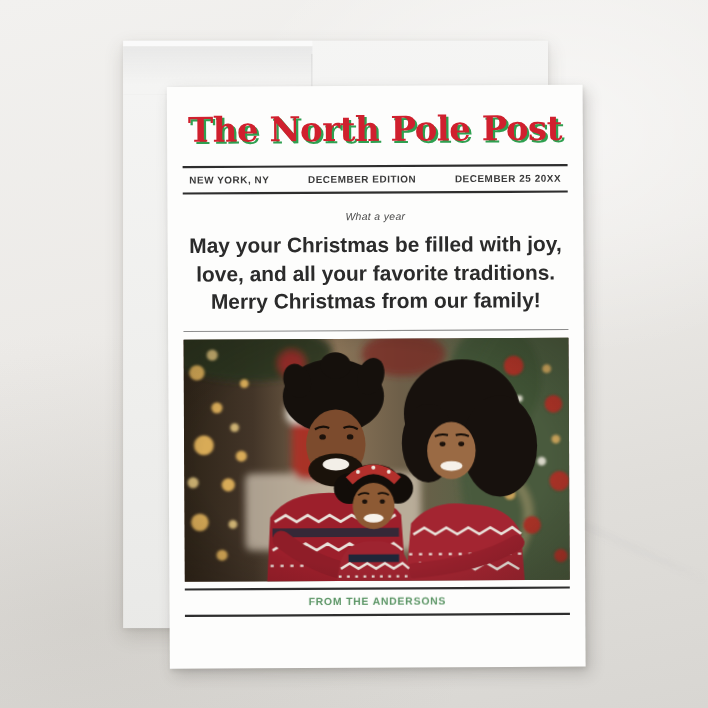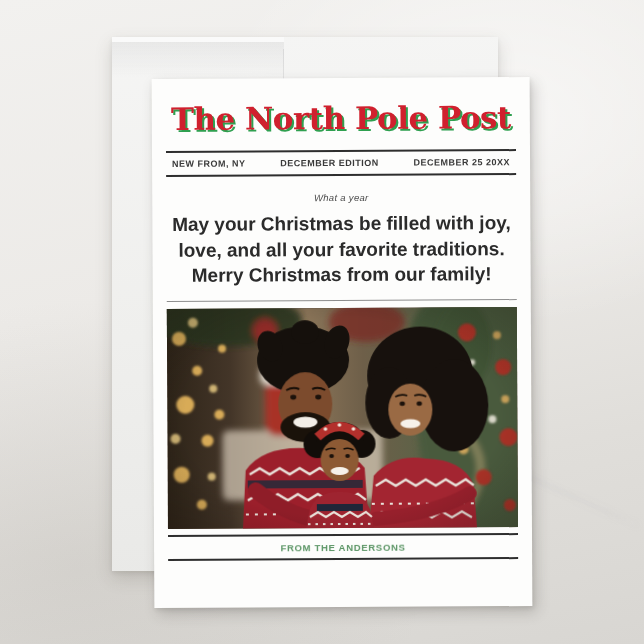--- a/index.html
+++ b/index.html
@@ -88,21 +88,21 @@
 
 <div class="envelope"></div>
 
 <div class="card">
 
   <div class="masthead">The North Pole Post</div>
 
   <div class="rule rule-top"></div>
 
   <div class="dateline">
-    <span>NEW FROM, NY</span>
+    <span>NEW YORK, NY</span>
     <span>DECEMBER EDITION</span>
     <span>DECEMBER 25 20XX</span>
   </div>
 
   <div class="tagline">What a year</div>
 
   <h1 class="headline">May your Christmas be filled with joy, love, and all your favorite traditions. Merry Christmas from our family!</h1>
 
   <div class="rule rule-gray"></div>
 

